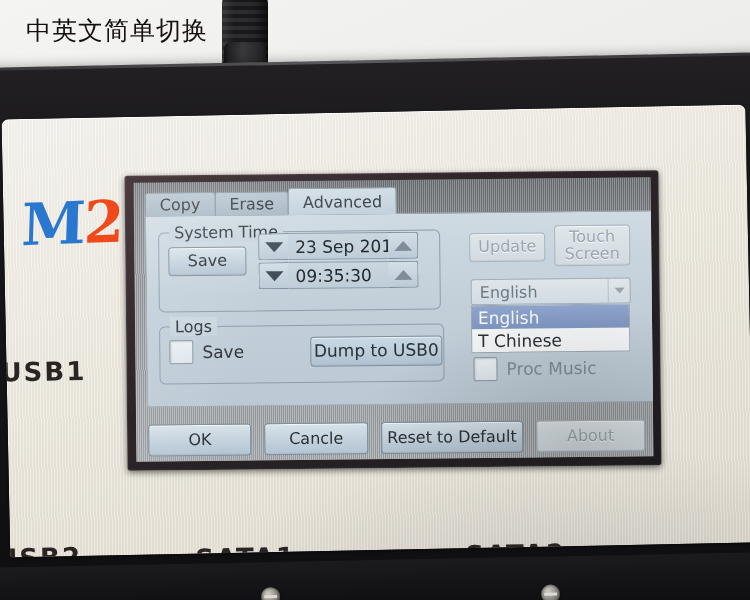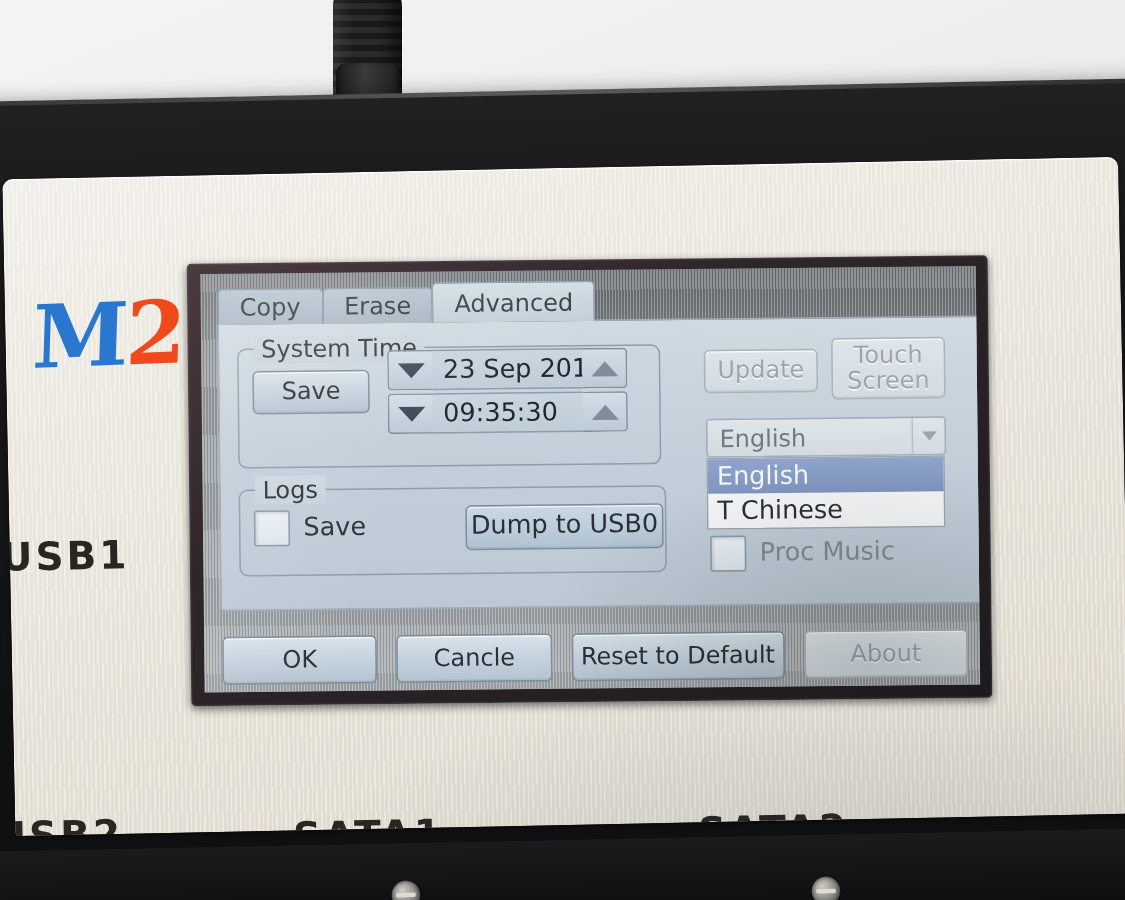--- a/index.html
+++ b/index.html
@@ -423,20 +423,21 @@
     border-radius: 1px;
   }
   #screw-l { left: 274px; top: 525px; }
   #screw-r { left: 554px; top: 528px; }
 </style>
 </head>
 <body>
 
 <div id="photo">
 
+  <div id="caption">中英文简单切换</div>
 
   <div id="cable">
     <div class="boot"></div>
   </div>
 
   <div id="chassis">
 
     <div id="faceplate">
       <div class="sheen"></div>
 

